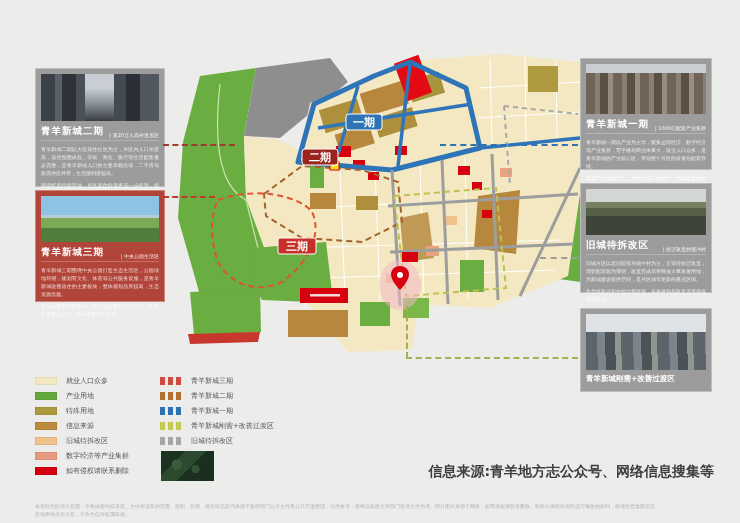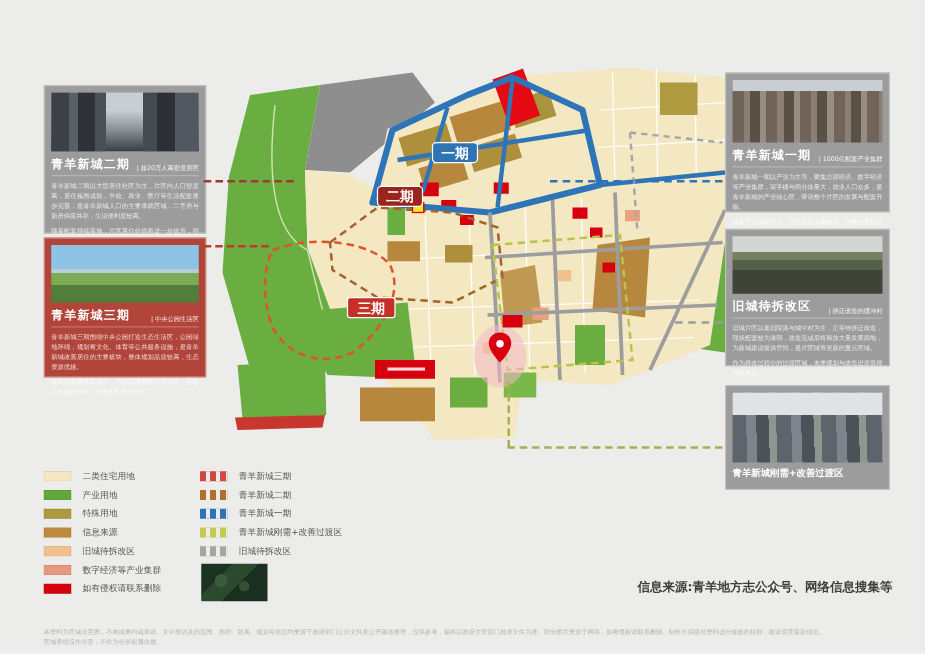--- a/index.html
+++ b/index.html
@@ -41,21 +41,21 @@
   .dash-sw::after{content:"";position:absolute;inset:0;
      background:repeating-linear-gradient(90deg,rgba(0,0,0,0) 0 5px,#ececea 5px 8px);}
   .lg-label{font-size:7px;color:#555;}
   
   .brand{position:absolute;left:161px;top:451px;display:flex;align-items:center;gap:11px;z-index:4;}
   .brand-img{width:53px;height:30px;background:
      radial-gradient(circle at 30% 45%,#3a5c3a 0 12%,rgba(0,0,0,0) 13%),
      radial-gradient(circle at 65% 60%,#345233 0 10%,rgba(0,0,0,0) 11%),
      linear-gradient(135deg,#1c3322 0 30%,#2c4a2e 30% 55%,#1a2f20 55% 100%);}
   .brand-name{font-size:16px;font-weight:bold;color:#4a4a4a;letter-spacing:3px;}
-  .source{position:absolute;right:26px;top:463px;font-size:10px;font-weight:bold;color:#3d3d3d;z-index:4;}
+  .source{position:absolute;right:26px;top:463px;font-size:14px;font-weight:bold;color:#3d3d3d;z-index:4;}
   .footer{position:absolute;left:35px;top:502px;width:675px;font-size:5px;line-height:1.6;color:#b2b2b2;z-index:4;}
   .map{position:absolute;left:160px;top:48px;z-index:2;}
 </style>
 </head>
 <body>
 
 <div class="canvas">
 
   <svg class="map" width="420" height="330" viewBox="0 0 420 330" xmlns="http://www.w3.org/2000/svg">
     <g>
@@ -201,21 +201,21 @@
   <div class="co gray" style="left:580px;top:308px;width:132px;height:84px;">
     <div class="ph ph-highrise"></div>
     <div class="co-head" style="border-bottom:none;">
       <span class="co-title small">青羊新城刚需+改善过渡区</span>
     </div>
   </div>
 
   <div class="lg">
     <div class="lg-row">
       <span class="sw" style="background: rgb(243, 232, 193);"></span>
-      <span class="lg-label">二类住宅用地</span>
+      <span class="lg-label">就业人口众多</span>
     </div>
     <div class="lg-row">
       <span class="sw" style="background: rgb(99, 168, 60);"></span>
       <span class="lg-label">产业用地</span>
     </div>
     <div class="lg-row">
       <span class="sw" style="background: rgb(172, 154, 62);"></span>
       <span class="lg-label">特殊用地</span>
     </div>
     <div class="lg-row">

